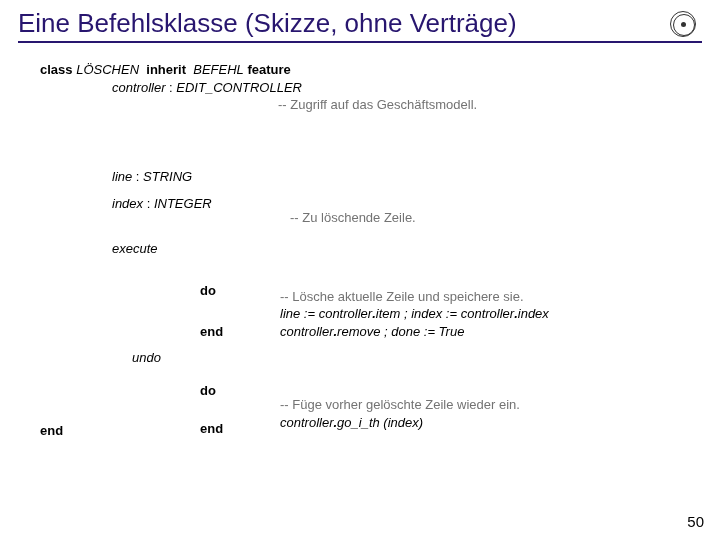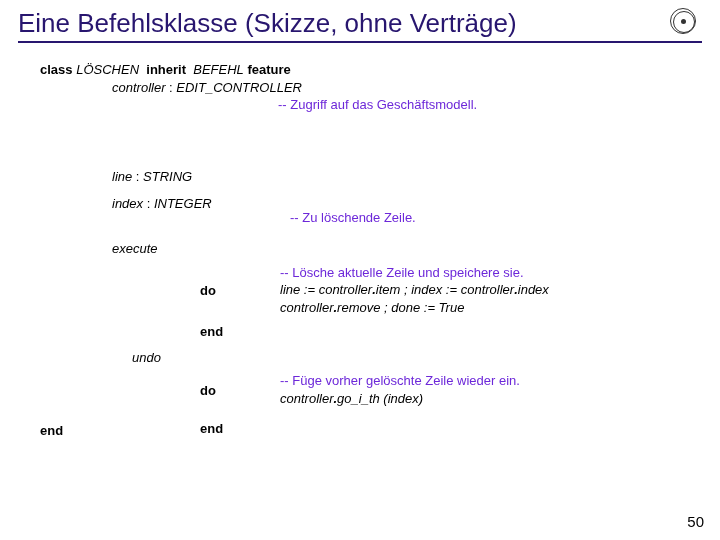--- a/index.html
+++ b/index.html
@@ -6,21 +6,21 @@
   body {
     width: 720px;
     height: 540px;
     background: #fff;
     font-family: "Trebuchet MS", "Verdana", sans-serif;
     position: relative;
     overflow: hidden;
   }
   .title-row {
     display: flex;
-    align-items: flex-start;
+    align-items: center;
     padding: 8px 18px 2px 18px;
     gap: 28px;
   }
   .title {
     font-size: 26px;
     color: #28166f;
     flex: 1;
     font-weight: normal;
   }
   .logo {
@@ -52,21 +52,21 @@
     border-top: 2px solid #28166f;
   }
   .content {
     padding: 18px 30px 0 40px;
     font-size: 13px;
     line-height: 1.35;
     color: #000;
   }
   .kw { color: #000; font-weight: bold; }
   .it { font-style: italic; }
-  .green { color: #6d28d9; }
+  .green { color: #737373; margin-top: 24px; }
   .row { white-space: nowrap; }
   .page-num {
     position: absolute;
     bottom: 10px;
     right: 16px;
     font-size: 15px;
     color: #000;
   }
   .ind1 { padding-left: 72px; }
   .ind2 { padding-left: 92px; }

